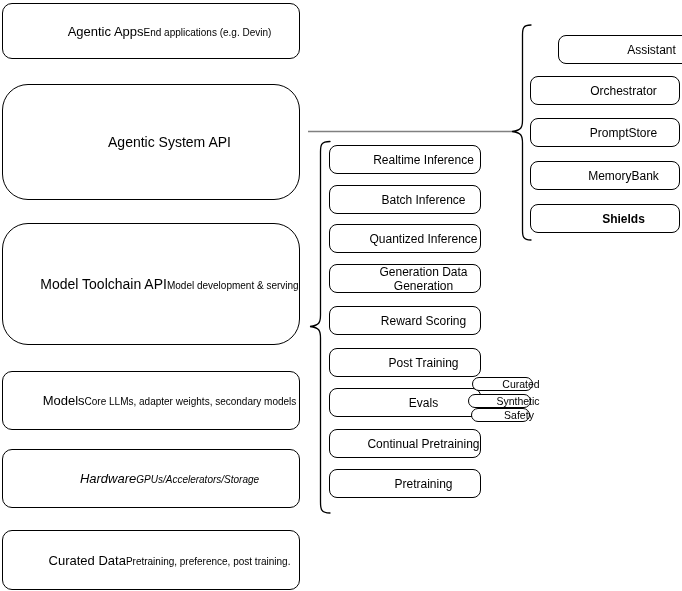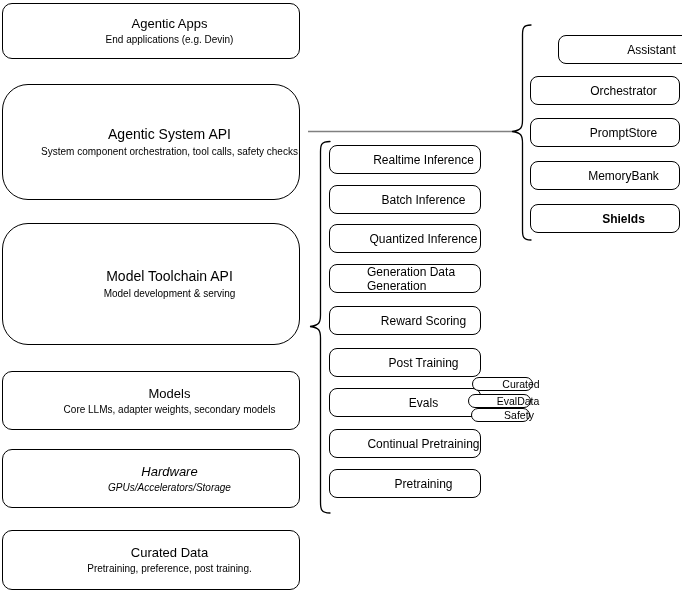--- a/index.html
+++ b/index.html
@@ -23,23 +23,24 @@
     width: 682px;
     height: 591px;
     pointer-events: none;
   }
   .node {
     position: absolute;
     background: #ffffff;
     border: 1.3px solid #000000;
     box-sizing: border-box;
     display: flex;
-    flex-direction: column;
+    flex-direction: row;
     justify-content: center;
     align-items: center;
+    text-align: center;
     padding-left: 37px;
   }
   
   .layer {
     left: 2px;
     width: 298px;
     border-radius: 10px;
   }
   .layer.xl {
     border-radius: 26px;
@@ -103,21 +104,20 @@
     <path class="brace" d="M330,141.5 C321,141.5 320.5,145 320.5,152 L320.5,315 C320.5,322 319.5,325.5 310,326.5 C319.5,327.5 320.5,331 320.5,338 L320.5,502 C320.5,509 321,513 330,513"></path>
   </svg>
 
   <div class="node layer" style="top:3px;height:56px;">
     <div class="title">Agentic Apps</div>
     <div class="subtitle">End applications (e.g. Devin)</div>
   </div>
 
   <div class="node layer xl" style="top:84px;height:116px;">
     <div class="title">Agentic System API</div>
-    <div class="subtitle">System component orchestration, tool calls, safety checks</div>
   </div>
 
   <div class="node layer" style="top:371px;height:59px;">
     <div class="title">Models</div>
     <div class="subtitle">Core LLMs, adapter weights, secondary models</div>
   </div>
 
   <div class="node layer xl" style="top:223px;height:122px;">
     <div class="title">Model Toolchain API</div>
     <div class="subtitle">Model development &amp; serving</div>
@@ -158,21 +158,21 @@
     <span>Continual Pretraining</span>
   </div>
   <div class="node small-node mid" style="top:469px;">
     <span>Pretraining</span>
   </div>
 
   <div class="node pill" style="left:472px;top:377px;width:61px;height:14px;">
     <span>Curated</span>
   </div>
   <div class="node pill" style="left:468px;top:394px;width:63px;height:14px;">
-    <span>EvalData</span>
+    <span>Synthetic</span>
   </div>
   <div class="node pill" style="left:471px;top:408px;width:59px;height:14px;">
     <span>Safety</span>
   </div>
 
   <div class="node small-node right" style="top:35px;margin-left:28px;">
     <span>Assistant</span>
   </div>
   <div class="node small-node right" style="top:76px;">
     <span>Orchestrator</span>

